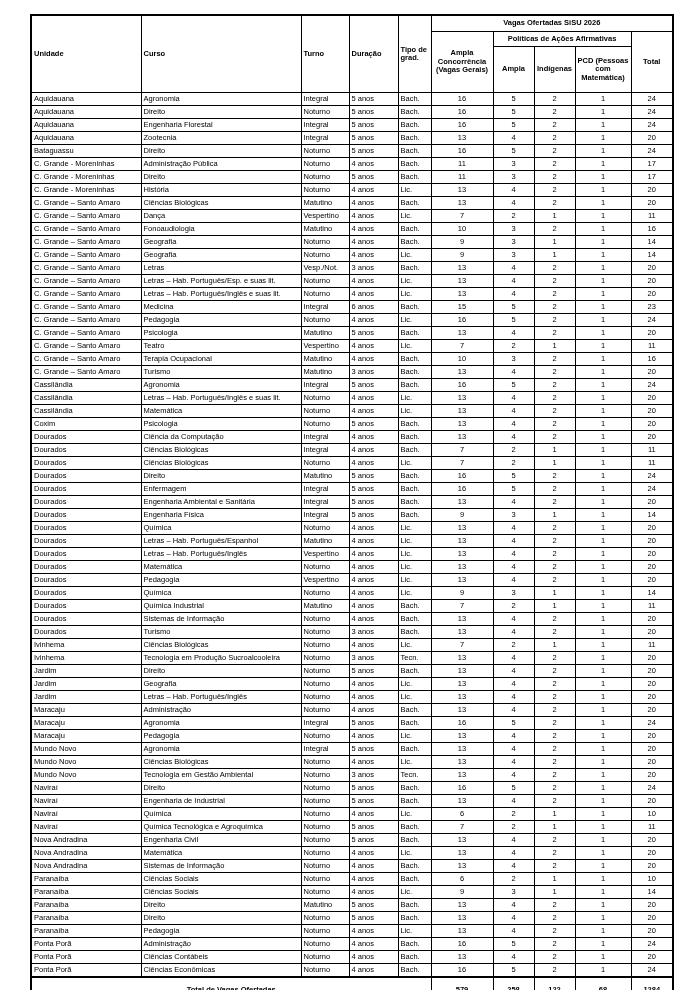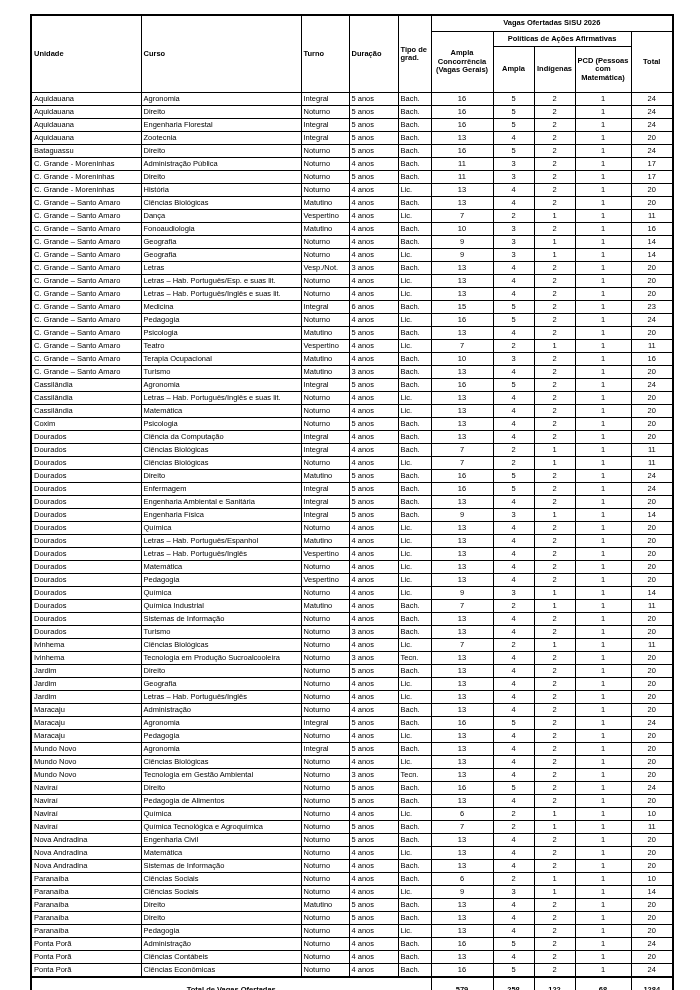--- a/index.html
+++ b/index.html
@@ -736,21 +736,21 @@
           <td>5 anos</td>
           <td>Bach.</td>
           <td class="num">16</td>
           <td class="num">5</td>
           <td class="num">2</td>
           <td class="num">1</td>
           <td class="num">24</td>
         </tr>
         <tr>
           <td>Naviraí</td>
-          <td>Pedagogia de Alimentos</td>
+          <td>Engenharia de Industrial</td>
           <td>Noturno</td>
           <td>5 anos</td>
           <td>Bach.</td>
           <td class="num">13</td>
           <td class="num">4</td>
           <td class="num">2</td>
           <td class="num">1</td>
           <td class="num">20</td>
         </tr>
         <tr>

